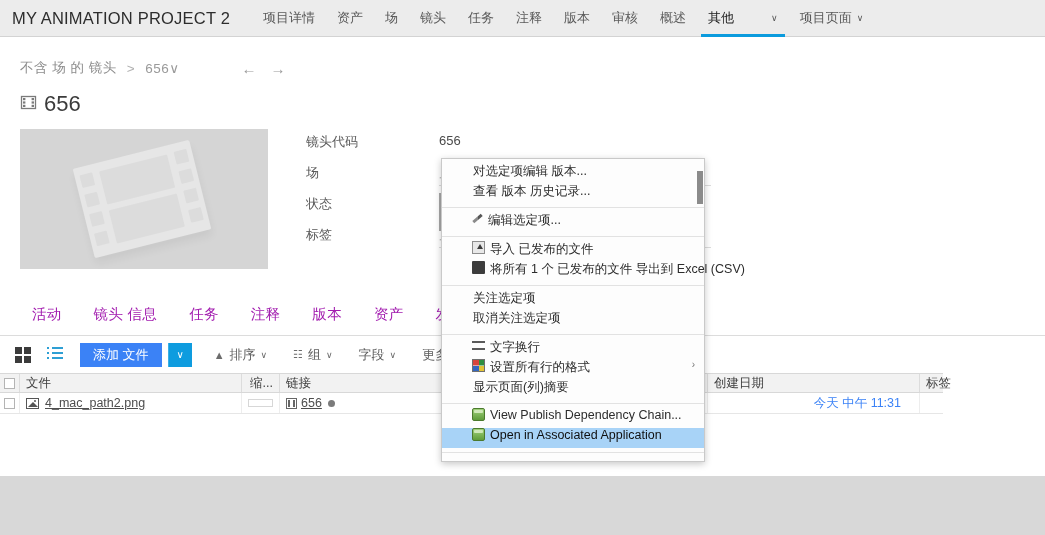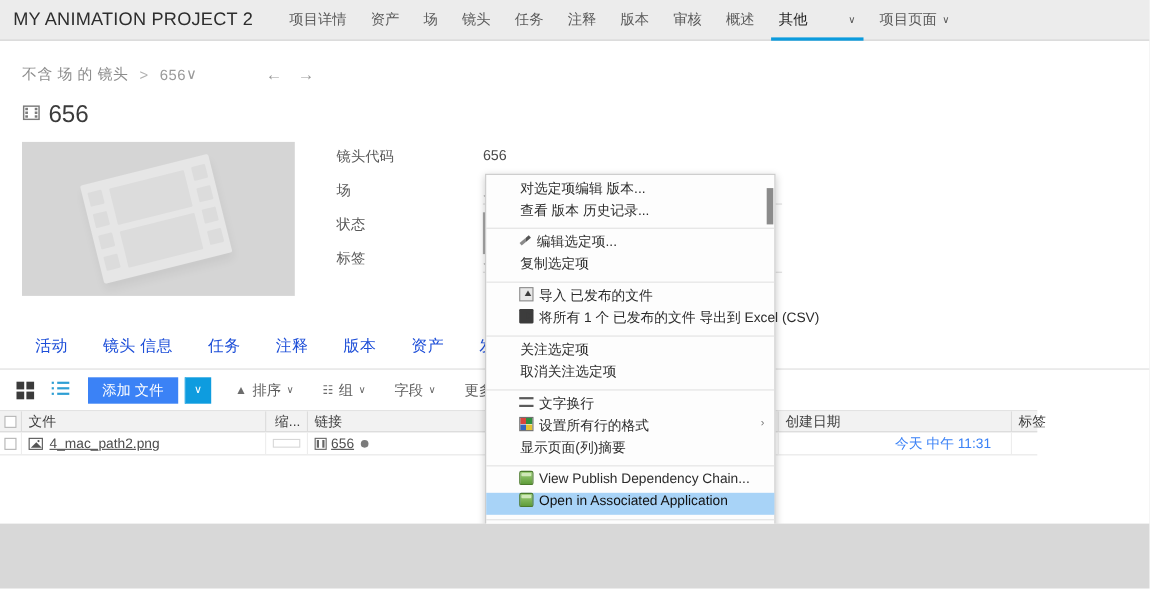--- a/index.html
+++ b/index.html
@@ -199,21 +199,21 @@
   .entity-tabs {
     display: flex;
     align-items: center;
     margin-top: 24px;
     padding-left: 16px;
     border-bottom: 1px solid #dcdcdc;
     height: 42px;
   }
   .etab {
     padding: 0 16px;
-    color: #1d4ed8;
+    color: #a21caf;
     font-size: 14.5px;
     white-space: nowrap;
     cursor: default;
     letter-spacing: .3px;
   }
 
   
   .toolbar {
     display: flex;
     align-items: center;
@@ -725,23 +725,20 @@
         <span>对选定项编辑 版本...</span>
       </div>
       <div class="ctx-item indent">
         <span>查看 版本 历史记录...</span>
       </div>
       <div class="ctx-sep"></div>
       <div class="ctx-item">
         <span class="ctx-ico ico-pencil"></span>
         <span>编辑选定项...</span>
       </div>
-      <div class="ctx-item indent">
-        <span>复制选定项</span>
-      </div>
       <div class="ctx-sep"></div>
       <div class="ctx-item">
         <span class="ctx-ico ico-import"></span>
         <span>导入 已发布的文件</span>
       </div>
       <div class="ctx-item">
         <span class="ctx-ico ico-export"></span>
         <span>将所有 1 个 已发布的文件 导出到 Excel (CSV)</span>
       </div>
       <div class="ctx-sep"></div>

